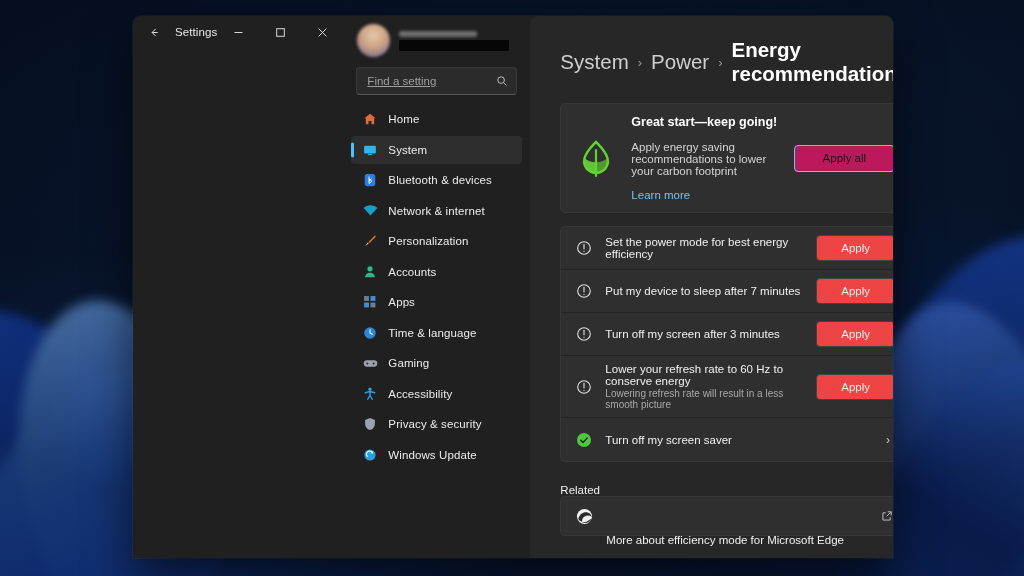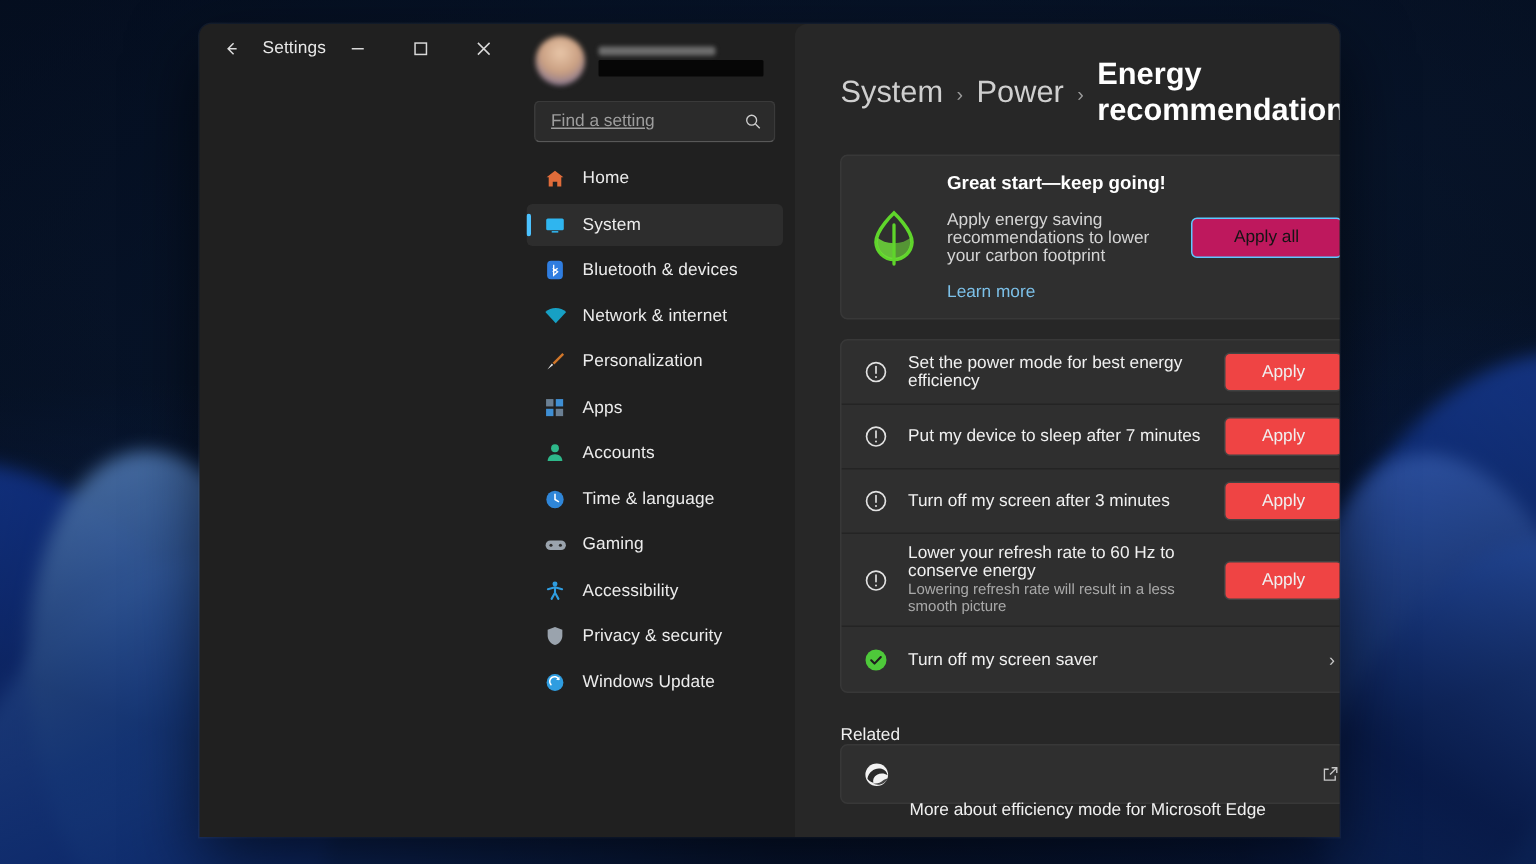--- a/index.html
+++ b/index.html
@@ -287,37 +287,37 @@
                 <path d="M13.6 1.6L6.2 9l1.3 1.3 7.4-7.4z" fill="#d2772a"></path>
                 <path d="M5.6 9.6L2.2 14l4.4-3.4z" fill="#e9e9e9"></path>
               </svg>
           </span>
           <span class="nav-label">Personalization</span>
         </div>
 
         <div class="nav-item">
           <span class="nav-ico">
             <svg width="14" height="14" viewBox="0 0 16 16">
+                <circle cx="8" cy="4.4" r="3" fill="#2eb88a"></circle>
+                <path d="M2.4 14c0-3 2.5-5.1 5.6-5.1S13.6 11 13.6 14z" fill="#2eb88a"></path>
+              </svg>
+          </span>
+          <span class="nav-label">Accounts</span>
+        </div>
+
+        <div class="nav-item">
+          <span class="nav-ico">
+            <svg width="14" height="14" viewBox="0 0 16 16">
                 <rect x="1.2" y="1.2" width="5.6" height="5.6" fill="#6a7f93"></rect>
                 <rect x="8.6" y="1.2" width="5.6" height="5.6" fill="#3f8fd4"></rect>
                 <rect x="1.2" y="8.6" width="5.6" height="5.6" fill="#3f8fd4"></rect>
                 <rect x="8.6" y="8.6" width="5.6" height="5.6" fill="#6a7f93"></rect>
               </svg>
           </span>
           <span class="nav-label">Apps</span>
-        </div>
-
-        <div class="nav-item">
-          <span class="nav-ico">
-            <svg width="14" height="14" viewBox="0 0 16 16">
-                <circle cx="8" cy="4.4" r="3" fill="#2eb88a"></circle>
-                <path d="M2.4 14c0-3 2.5-5.1 5.6-5.1S13.6 11 13.6 14z" fill="#2eb88a"></path>
-              </svg>
-          </span>
-          <span class="nav-label">Accounts</span>
         </div>
 
         <div class="nav-item">
           <span class="nav-ico">
             <svg width="14" height="14" viewBox="0 0 16 16">
                 <circle cx="8" cy="8" r="6.6" fill="#2f86d8"></circle>
                 <path d="M8 3.6V8l3 1.8" stroke="#fff" stroke-width="1.2" fill="none"></path>
               </svg>
           </span>
           <span class="nav-label">Time &amp; language</span>

